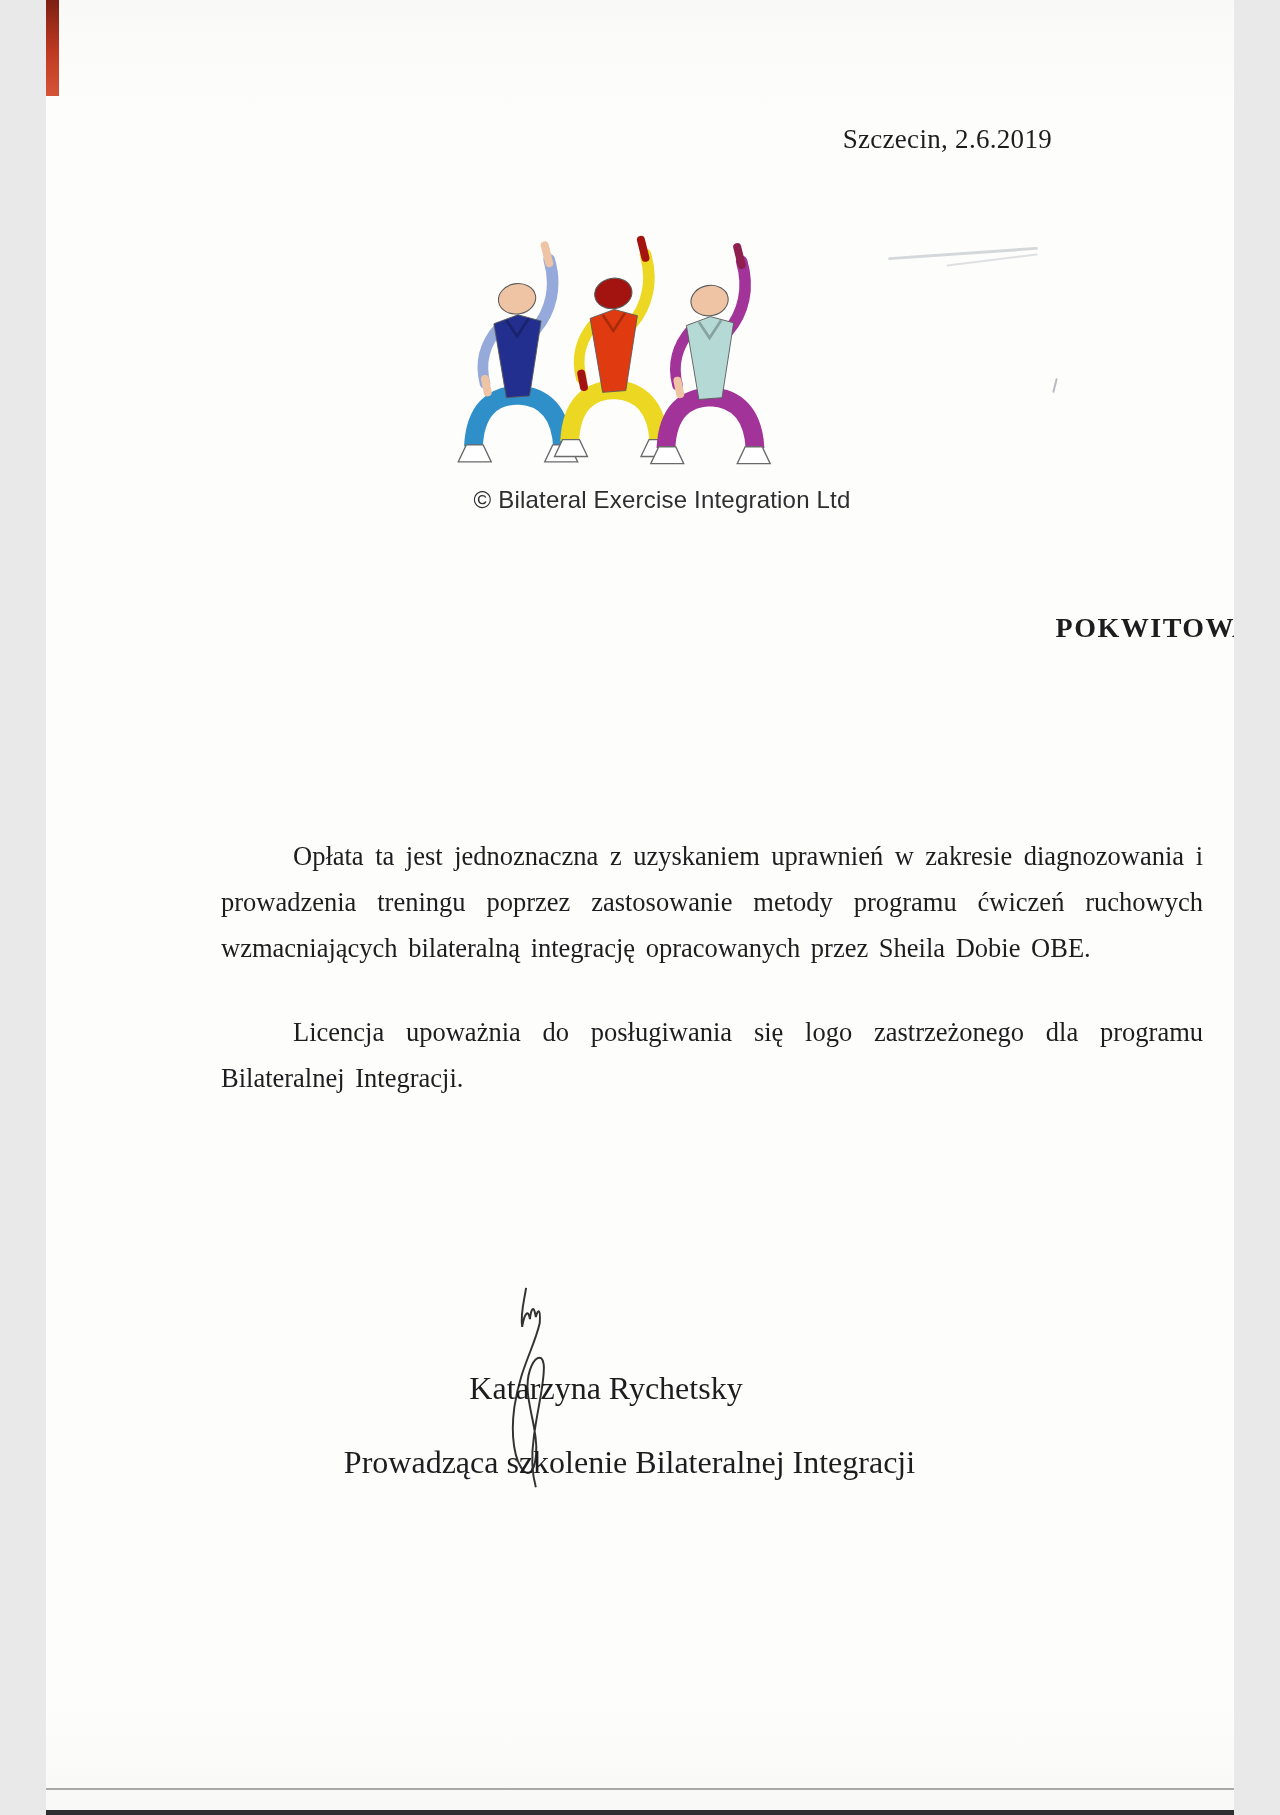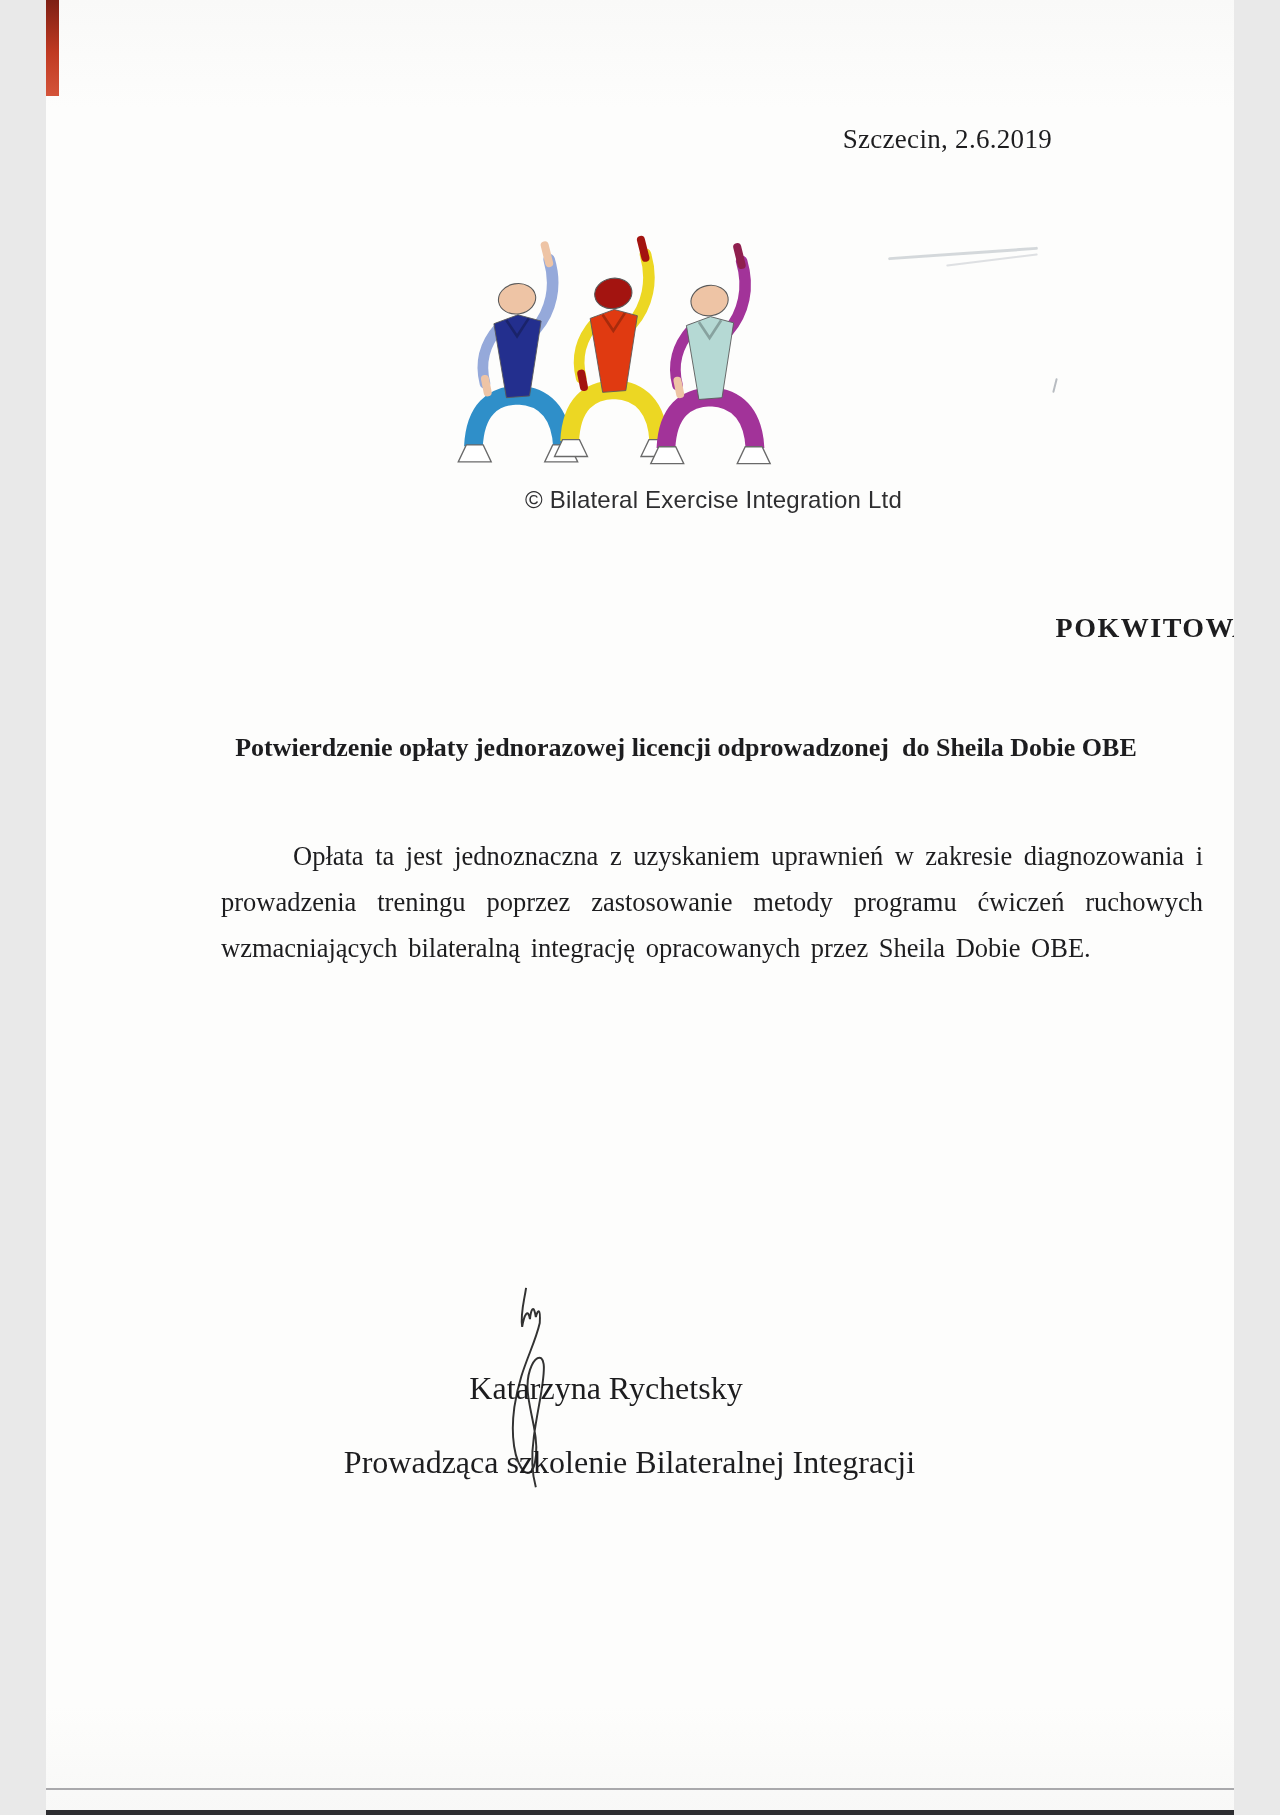--- a/index.html
+++ b/index.html
@@ -23,22 +23,22 @@
   .smudge-c{left:1008px;top:378px;width:2px;height:15px;transform:rotate(14deg);opacity:.7;background:#9aa0a8;}
   .bottom-line-thin{position:absolute;left:0;top:1788px;width:1280px;height:2px;background:#a9a9ac;}
   .bottom-line-dark{position:absolute;left:0;top:1810px;width:1280px;height:5px;background:#2e2e31;}
   
   .date-line{
     position:absolute;top:124px;right:182px;
     font-size:27px;letter-spacing:.3px;
   }
   .logo-art{position:absolute;left:405px;top:215px;}
   .logo-caption{
-    position:absolute;left:416px;top:486px;width:440px;
-    text-align:right;
+    position:absolute;left:396px;top:486px;width:440px;
+    text-align:center;
     font-family:"Liberation Sans","DejaVu Sans",sans-serif;
     font-size:24px;color:#2e2e30;letter-spacing:.2px;
   }
   .doc-title{
     position:absolute;left:0;top:612px;width:1262px;
     text-align:right;font-weight:bold;font-size:28px;letter-spacing:1.5px;
   }
   .doc-subject{
     position:absolute;left:60px;top:733px;width:1160px;
     text-align:center;font-weight:bold;font-size:26px;
@@ -112,23 +112,23 @@
       <polygon points="48,116 75,106 101,113 88,197 62,199" stroke="#5a5a5a" stroke-width="1" fill="#b5d9d4"></polygon>
       <path d="M 62 112 L 74 130 L 87 110" fill="none" stroke="rgba(0,0,0,0.25)" stroke-width="3"></path>
       <ellipse cx="74" cy="88" rx="21" ry="17" transform="rotate(-10 74 88)" stroke="#5a5a5a" stroke-width="1.2" fill="#eec4a5"></ellipse>
     </g>
   </svg>
 
   <div class="logo-caption">© Bilateral Exercise Integration Ltd</div>
 
   <div class="doc-title">POKWITOWANIE</div>
 
-  <div class="doc-subject">Potwierdzenie opłaty jednorazowej licencji odprowadzonej&nbsp; do Sheila Dobie OBE</div>
 
   <p class="body-par par-1">Opłata ta jest jednoznaczna z uzyskaniem uprawnień w zakresie diagnozowania i prowadzenia treningu poprzez zastosowanie metody programu ćwiczeń ruchowych wzmacniających bilateralną integrację opracowanych przez Sheila Dobie OBE.</p>
+  <p class="body-par par-2">Licencja upoważnia do posługiwania się logo zastrzeżonego dla programu Bilateralnej Integracji.</p>
 
   <svg class="signature-scribble" width="90" height="215" viewBox="0 0 90 220" aria-hidden="true">
     <path d="M 42 8
              C 40 22 36 34 38 48
              C 40 36 44 28 46 40
              C 47 30 50 24 52 38
              C 54 30 57 28 56 44
              C 50 70 36 90 30 130
              C 26 160 30 185 40 196
              C 50 204 56 180 50 150

